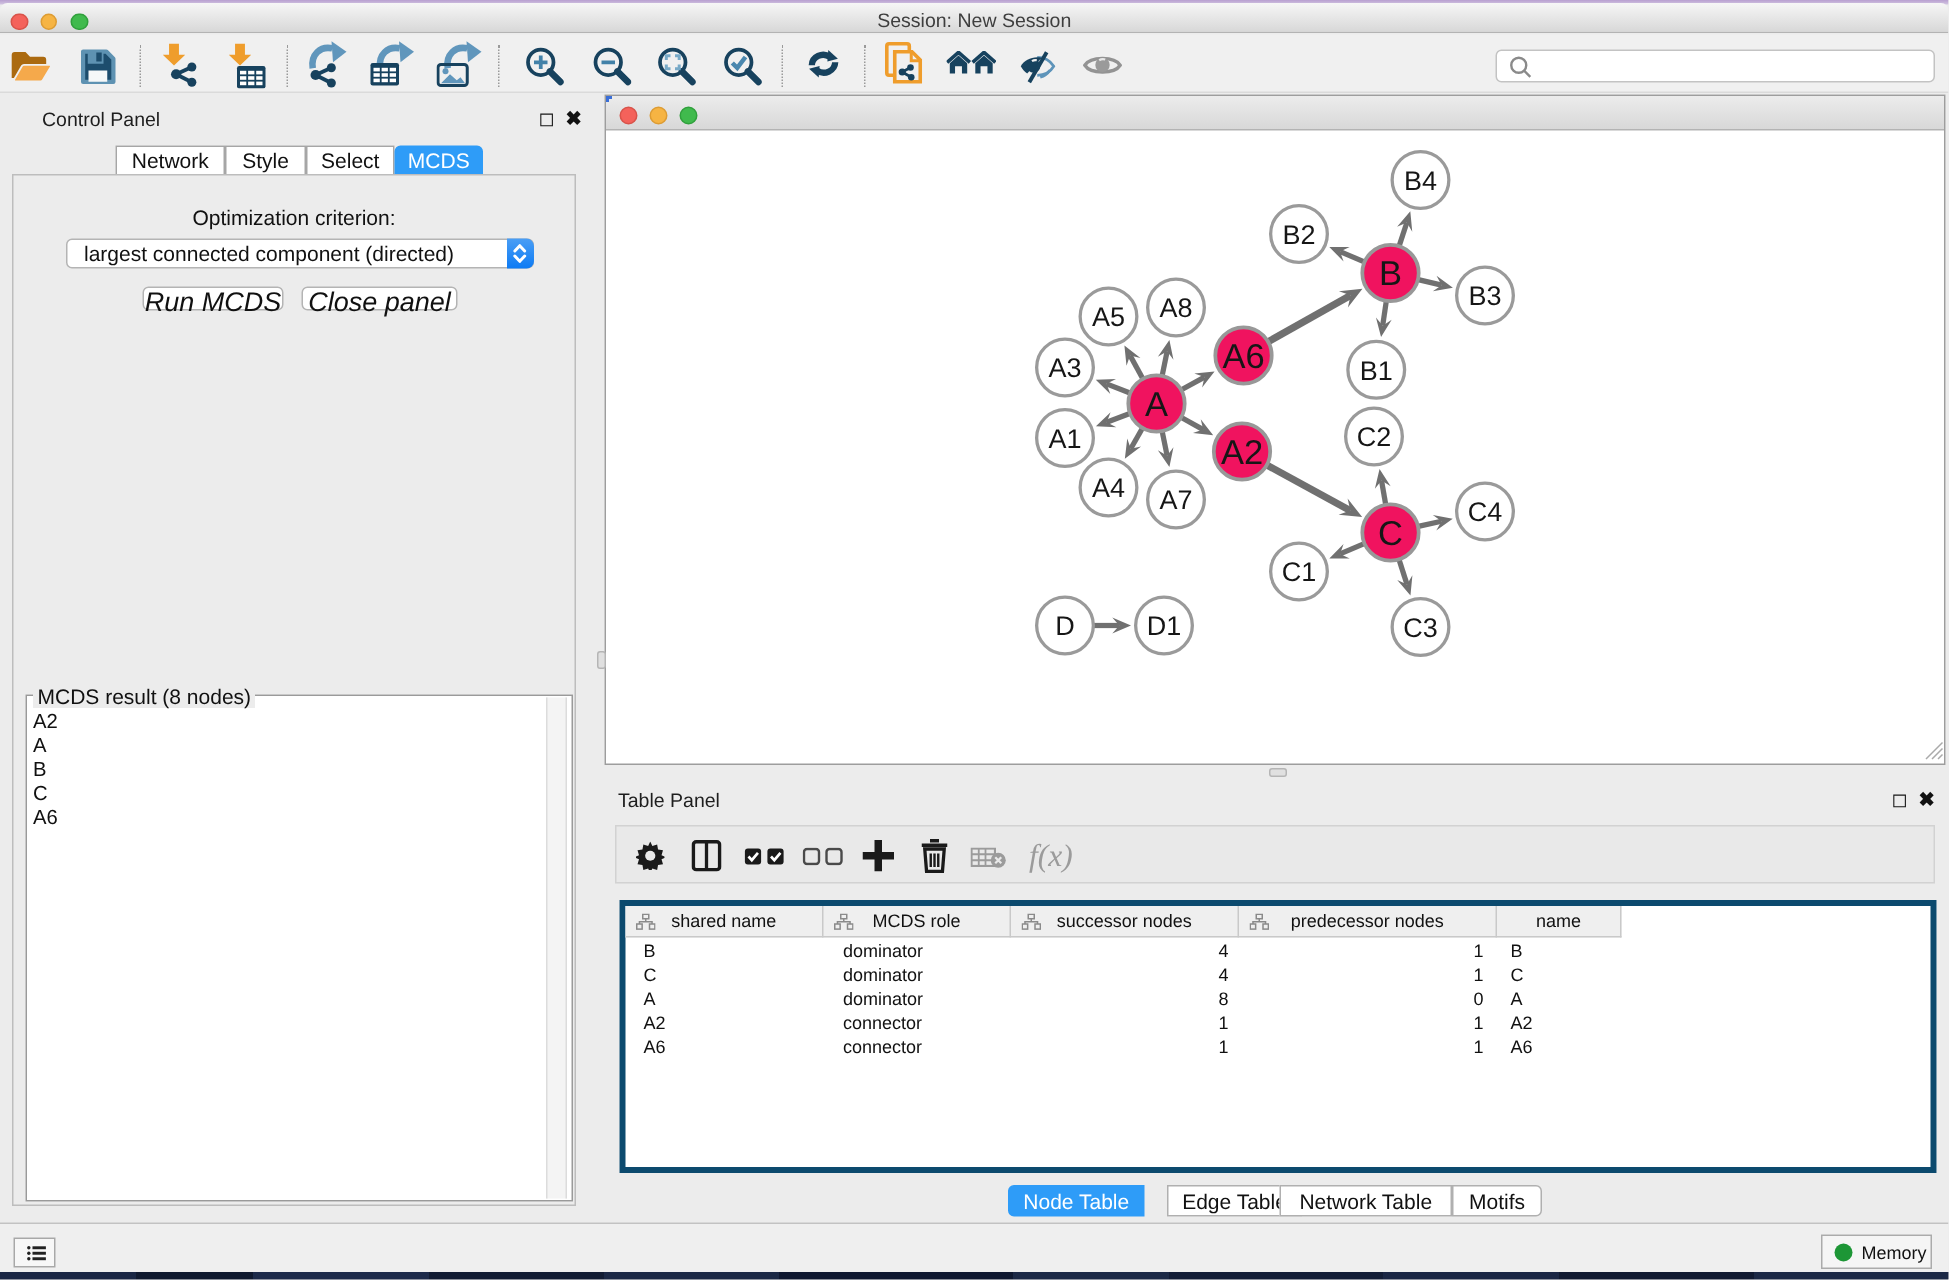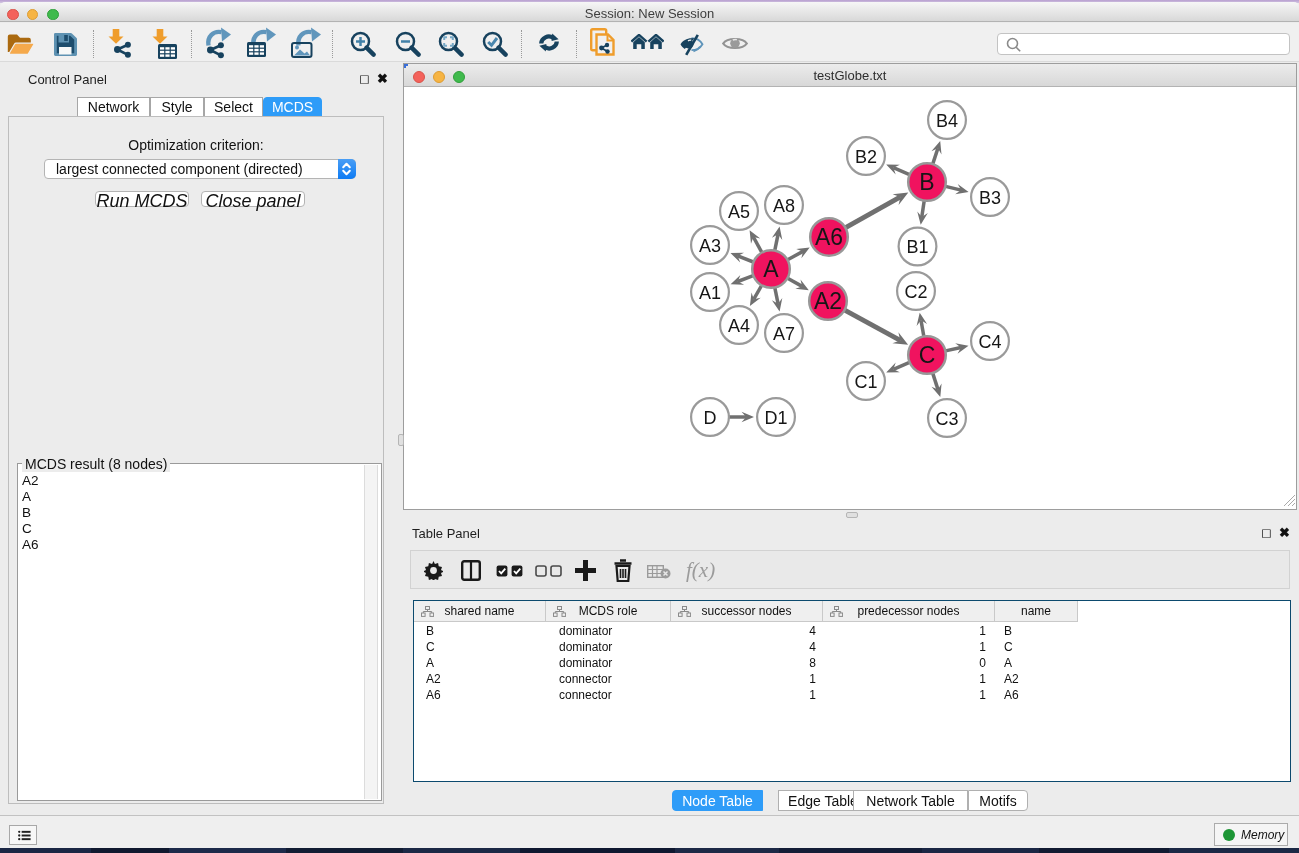--- a/index.html
+++ b/index.html
@@ -39,21 +39,21 @@
 #mcdsscroll { position:absolute; right:3px; top:1px; width:14px; height:334px; background:#f4f4f4; border-left:1px solid #dcdcdc; border-right:1px solid #dcdcdc; }
 
 #netwin { left:403px; top:63px; width:894px; height:447px; background:#fff; border:1px solid #9d9d9d; }
 #nettitle { position:absolute; left:0; top:0; width:100%; height:23px; background:linear-gradient(#ececec,#d8d8d8); border-bottom:1px solid #b3b3b3; }
 #nettitle .title { position:absolute; left:0; right:0; top:4px; text-align:center; font-size:13px; color:#2e2e2e; }
 #graph { position:absolute; left:0px; top:24px; }
 
 #tpanel { left:404px; top:521px; width:895px; height:294px; background:#ececec; }
 #tphead { position:absolute; left:0; top:0; width:100%; height:24px; }
 #ttoolbar { position:absolute; left:6px; top:29px; width:880px; height:39px; background:#e9e9e9; border:1px solid #d2d2d2; }
-#ttable { position:absolute; left:9px; top:79px; width:878px; height:182px; background:#fff; border:1px solid #0c4a6e; }
+#ttable { position:absolute; left:9px; top:79px; width:878px; height:182px; background:#fff; border:4px solid #0c4a6e; }
 #thead { position:absolute; left:0; top:0; height:21px; background:#efefef; font-size:12px; color:#111; }
 .hcell { position:absolute; top:0; height:21px; border-right:1px solid #c9c9c9; text-align:center; line-height:21px; }
 .trow { position:absolute; font-size:12px; color:#111; height:16px; line-height:16px; }
 
 #btabs { position:absolute; left:268px; top:269px; height:21px; font-size:13px; }
 .btab { position:absolute; top:0; height:21px; background:#fff; border:1px solid #b0b0b0; color:#111; text-align:center; line-height:20px; font-size:14px; }
 
 #statusbar { left:0; top:815px; width:1299px; height:33px; background:#efefef; border-top:1px solid #c2c2c2; }
 #listbtn { position:absolute; left:9px; top:9px; width:28px; height:20px; background:#f7f7f7; border:1px solid #a8a8a8; }
 #membtn { position:absolute; left:1214px; top:7px; width:74px; height:23px; background:#f5f5f5; border:1px solid #ababab; font-size:12px; color:#111; }
@@ -258,21 +258,20 @@
     </div>
   </div>
 </div>
 <div class="abs" id="netwin">
   <div id="nettitle">
       <div style="position:absolute;left:0;top:0;width:4px;height:1.5px;background:#3a6fd8;"></div>
       <div style="position:absolute;left:0;top:0;width:1.5px;height:4px;background:#3a6fd8;"></div>
     <div class="tl" style="left:9px;top:6.5px;width:12px;height:12px;background:#f4625b;border:0.5px solid #d8534a;"></div>
     <div class="tl" style="left:28.8px;top:6.5px;width:12px;height:12px;background:#f6b443;border:0.5px solid #dd9c33;"></div>
     <div class="tl" style="left:49px;top:6.5px;width:12px;height:12px;background:#40ba4d;border:0.5px solid #30a03c;"></div>
-    <div class="title">testGlobe.txt</div>
   </div>
   <svg id="graph" width="891" height="422">
 <line x1="357.8" y1="164.4" x2="349.4" y2="149.0" stroke="#707070" stroke-width="3.5"></line>
 <path d="M345.6 142.3 L356.3 150.6 L349.4 149.0 L347.0 155.8 Z" fill="#707070"></path>
 <line x1="370.8" y1="162.4" x2="374.1" y2="146.2" stroke="#707070" stroke-width="3.5"></line>
 <path d="M375.6 138.6 L378.3 151.9 L374.1 146.2 L367.9 149.8 Z" fill="#707070"></path>
 <line x1="349.3" y1="174.0" x2="333.7" y2="167.9" stroke="#707070" stroke-width="3.5"></line>
 <path d="M326.5 165.1 L340.0 164.7 L333.7 167.9 L336.2 174.6 Z" fill="#707070"></path>
 <line x1="349.2" y1="187.7" x2="333.8" y2="193.5" stroke="#707070" stroke-width="3.5"></line>
 <path d="M326.6 196.2 L336.4 186.9 L333.8 193.5 L340.2 196.8 Z" fill="#707070"></path>
@@ -466,21 +465,21 @@
     <circle cx="1.5" cy="2" r="1.4" fill="#222"></circle>
         <rect x="4.5" y="0.8" width="11" height="2.4" fill="#222"></rect>
     <circle cx="1.5" cy="6.5" r="1.4" fill="#222"></circle>
         <rect x="4.5" y="5.3" width="11" height="2.4" fill="#222"></rect>
     <circle cx="1.5" cy="11" r="1.4" fill="#222"></circle>
         <rect x="4.5" y="9.8" width="11" height="2.4" fill="#222"></rect>
   </svg>
     </div>
   <div id="membtn">
       <span style="position:absolute;left:8px;top:5px;width:12px;height:12px;border-radius:50%;background:#1d9636;"></span>
-      <span style="position:absolute;left:26px;top:4px;font-style:italic;">Memory</span>
+      <span style="position:absolute;left:26px;top:4px;">Memory</span>
     </div>
 </div>
 <div class="abs" style="left:398px;top:434px;width:6px;height:12px;background:#e0e0e0;border:1px solid #b5b5b5;border-radius:2px;"></div>
 <div class="abs" style="left:846px;top:512px;width:12px;height:6px;background:#e0e0e0;border:1px solid #b5b5b5;border-radius:2px;"></div>
 <svg class="abs" style="left:1283px;top:494px;" width="13" height="13" viewBox="0 0 13 13">
   <path d="M12 1 L1 12 M12 5 L5 12 M12 9 L9 12" stroke="#aaa" stroke-width="1"></path>
 </svg>
 <div class="abs" id="deskBot"></div>
 
 </body></html>

